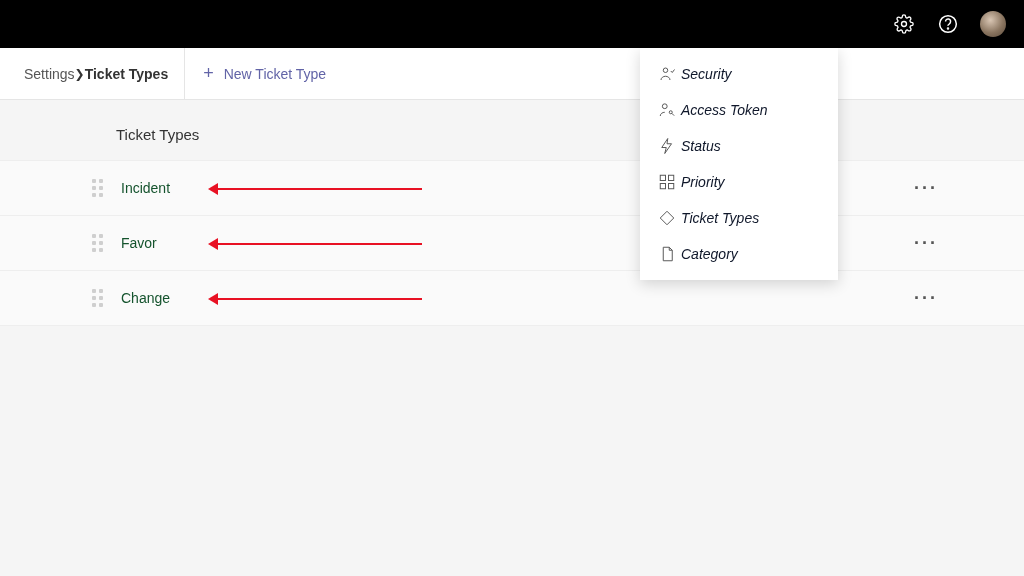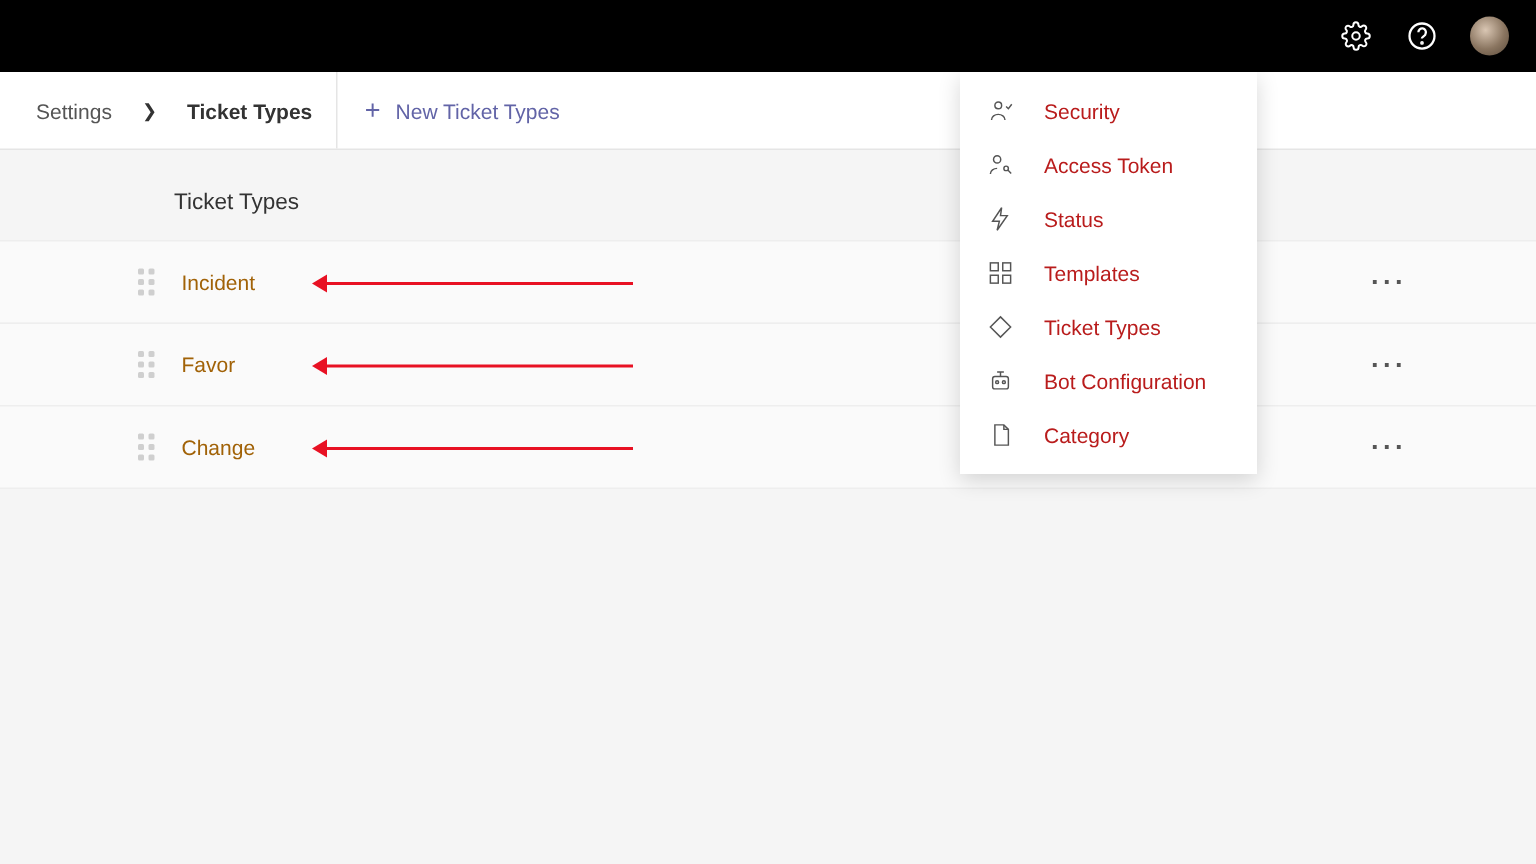--- a/index.html
+++ b/index.html
@@ -3,41 +3,41 @@
   <meta charset="utf-8">
   <style>
     * { margin: 0; padding: 0; box-sizing: border-box; font-family: 'Segoe UI', -apple-system, sans-serif; }
     body { width: 1024px; height: 576px; background: #f5f5f5; overflow: hidden; position: relative; }
 
     .topbar { height: 48px; background: #000; display: flex; align-items: center; justify-content: flex-end; padding: 0 18px; gap: 20px; }
     .topbar-icon { color: #fff; cursor: pointer; display: flex; align-items: center; justify-content: center; width: 24px; height: 24px; }
     .avatar { width: 26px; height: 26px; border-radius: 50%; background: radial-gradient(circle at 40% 35%, #d9c6b3 0%, #8a7560 55%, #5a4a3a 100%); cursor: pointer; }
 
     .subheader { height: 52px; background: #fff; border-bottom: 1px solid #e5e5e5; display: flex; align-items: center; padding: 0 8px; }
-    .breadcrumb-block { display: flex; align-items: center; padding: 0 16px; height: 100%; border-right: 1px solid #e5e5e5; gap: 20px; color: #444; }
+    .breadcrumb-block { display: flex; align-items: center; padding: 0 16px; height: 100%; border-right: 1px solid #e5e5e5; gap: 0; color: #444; }
     .breadcrumb-link { color: #555; font-size: 14px; cursor: pointer; }
     .breadcrumb-chevron { color: #333; font-size: 12px; }
     .breadcrumb-current { font-weight: 700; color: #333; font-size: 14px; }
     .new-btn { display: flex; align-items: center; gap: 10px; padding: 0 18px; color: #6264a7; font-size: 14px; height: 100%; cursor: pointer; }
     .new-btn .plus { font-size: 18px; font-weight: 300; color: #6264a7; }
 
     .content { padding: 0; }
     .list-header { padding: 26px 0 18px 116px; color: #333; font-size: 15px; font-weight: 400; }
 
     .row { display: flex; align-items: center; height: 56px; border-top: 1px solid #eee; border-bottom: 1px solid #eee; background: #fafafa; margin-top: -1px; position: relative; }
     .drag-handle { margin-left: 92px; color: #cfcfcf; display: grid; grid-template-columns: 4px 4px; grid-template-rows: 4px 4px 4px; gap: 3px; cursor: grab; }
     .drag-handle span { width: 4px; height: 4px; background: #cfcfcf; border-radius: 1px; }
-    .ticket-name { margin-left: 18px; color: #a16207; font-size: 14px; cursor: pointer; }
+    .ticket-name { margin-left: 18px; color: #14532d; font-size: 14px; cursor: pointer; }
     .more-btn { margin-left: auto; margin-right: 86px; color: #555; font-size: 18px; letter-spacing: 2px; cursor: pointer; font-weight: 700; }
 
     .arrow-annot { position: absolute; height: 2px; background: #e81123; }
     .arrow-annot::before { content: ""; position: absolute; left: -8px; top: -5px; border-style: solid; border-width: 6px 10px 6px 0; border-color: transparent #e81123 transparent transparent; }
 
     .dropdown { position: absolute; top: 48px; left: 640px; width: 198px; background: #fff; box-shadow: 0 4px 14px rgba(0,0,0,0.16); padding: 8px 0; z-index: 50; }
-    .dropdown-item { display: flex; align-items: center; gap: 20px; padding: 9px 18px; color: #b91c1c; font-size: 14px; cursor: pointer; }
+    .dropdown-item { display: flex; align-items: center; gap: 5px; padding: 9px 18px; color: #0f172a; font-size: 14px; cursor: pointer; font-style: italic; }
     .di-icon { width: 18px; height: 18px; display: flex; align-items: center; justify-content: center; color: #555; flex-shrink: 0; }
     .di-icon svg { width: 18px; height: 18px; stroke: #555; fill: none; stroke-width: 1.3; }
   </style>
 </head>
 <body>
 
 <div class="topbar">
   <div class="topbar-icon">
     <svg viewBox="0 0 24 24" width="20" height="20" fill="none" stroke="#fff" stroke-width="1.6">
         <circle cx="12" cy="12" r="3"></circle>
@@ -55,21 +55,21 @@
 </div>
 
 <div class="subheader">
   <div class="breadcrumb-block">
     <span class="breadcrumb-link">Settings</span>
     <span class="breadcrumb-chevron">❯</span>
     <span class="breadcrumb-current">Ticket Types</span>
   </div>
   <div class="new-btn">
     <span class="plus">+</span>
-    <span>New Ticket Types</span>
+    <span>New Ticket Type</span>
   </div>
 </div>
 
 <div class="content">
   <div class="list-header">Ticket Types</div>
 
   <div class="row">
     <div class="drag-handle">
         <span></span>
         <span></span>
@@ -144,40 +144,29 @@
   </div>
   <div class="dropdown-item">
     <span class="di-icon">
         <svg viewBox="0 0 24 24">
           <rect x="3" y="3" width="7" height="7"></rect>
           <rect x="14" y="3" width="7" height="7"></rect>
           <rect x="3" y="14" width="7" height="7"></rect>
           <rect x="14" y="14" width="7" height="7"></rect>
         </svg>
       </span>
-    <span>Templates</span>
+    <span>Priority</span>
   </div>
   <div class="dropdown-item">
     <span class="di-icon">
         <svg viewBox="0 0 24 24">
           <path d="M12 3l9 9-9 9-9-9 9-9z"></path>
         </svg>
       </span>
     <span>Ticket Types</span>
-  </div>
-  <div class="dropdown-item">
-    <span class="di-icon">
-        <svg viewBox="0 0 24 24">
-          <rect x="5" y="8" width="14" height="11" rx="2"></rect>
-          <circle cx="9" cy="13" r="1.3"></circle>
-          <circle cx="15" cy="13" r="1.3"></circle>
-          <path d="M12 4v4M9 4h6"></path>
-        </svg>
-      </span>
-    <span>Bot Configuration</span>
   </div>
   <div class="dropdown-item">
     <span class="di-icon">
         <svg viewBox="0 0 24 24">
           <path d="M7 3h8l4 4v14H7z"></path>
           <path d="M15 3v4h4"></path>
         </svg>
       </span>
     <span>Category</span>
   </div>

